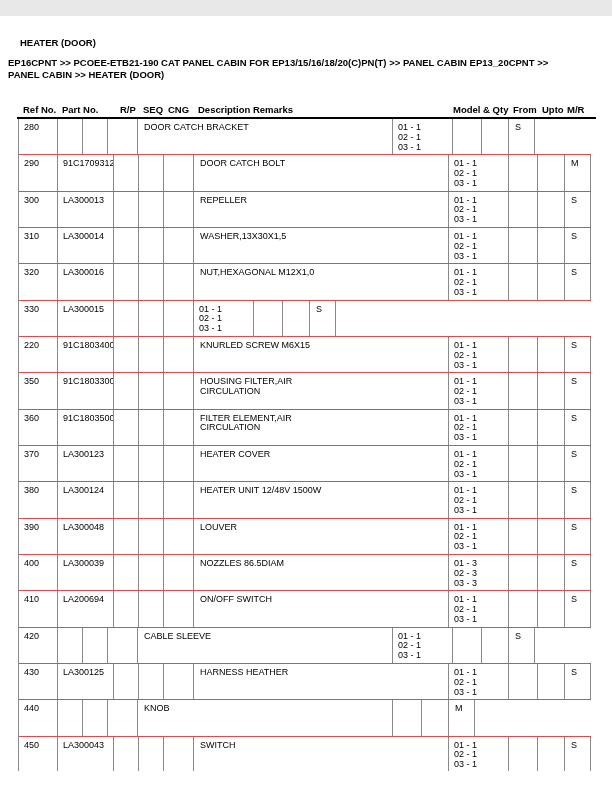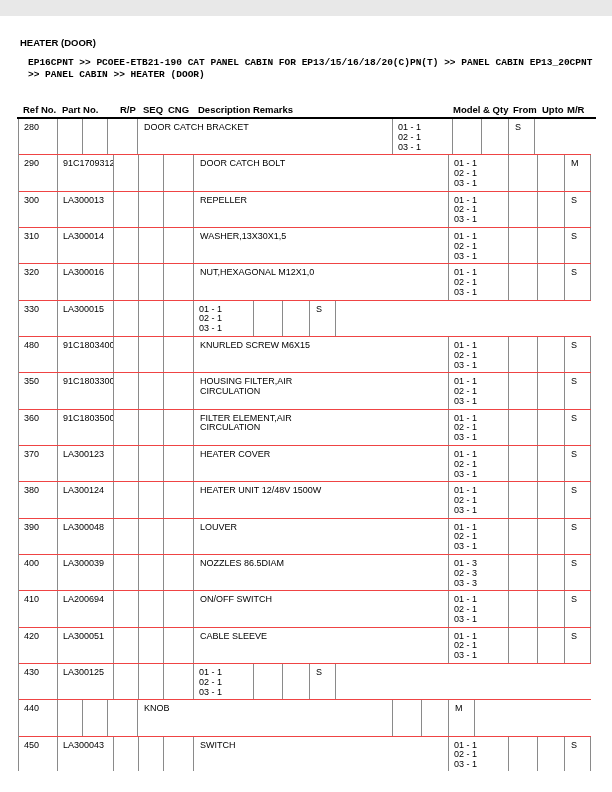--- a/index.html
+++ b/index.html
@@ -11,22 +11,22 @@
     font-family:"Liberation Sans", sans-serif;
     color:#000000;
     overflow:hidden;
     margin:16px auto;
   }
   .doc-title {
     position:absolute; left:20px; top:21px;
     font-size:9.5px; font-weight:bold; white-space:nowrap;
   }
   .breadcrumb {
-    position:absolute; left:28px; top:41px; width:570px;
-    font-size:9.5px; font-weight:bold; line-height:12px;font-family:Liberation Mono, monospace;
+    position:absolute; left:8px; top:41px; width:570px;
+    font-size:9.5px; font-weight:bold; line-height:12px;
   }
   .thead {
     position:absolute; left:18px; top:88px; width:572px;
     display:flex; font-size:9.5px; font-weight:bold;justify-content:space-between;
   }
   .th { white-space:nowrap; padding-left:5px; overflow:visible; }
   .th.c-rp { padding-left:7px; }
   .th.c-mr { padding-left:3px; }
   .thick-rule {
     position:absolute; left:17px; top:101px; width:579px; height:2px;
@@ -189,21 +189,21 @@
           <div class="line">01 - 1</div>
           <div class="line">02 - 1</div>
           <div class="line">03 - 1</div>
         </div>
     <div class="td c-from"></div>
     <div class="td c-upto"></div>
     <div class="td c-mr">S</div>
   </div>
 
   <div class="tr">
-    <div class="td c-ref">480</div>
+    <div class="td c-ref">220</div>
     <div class="td c-part">91C1803400</div>
     <div class="td c-rp"></div>
     <div class="td c-seq"></div>
     <div class="td c-cng"></div>
     <div class="td c-desc">
           <div class="line">KNURLED SCREW M6X15</div>
         </div>
     <div class="td c-qty">
           <div class="line">01 - 1</div>
           <div class="line">02 - 1</div>
@@ -344,21 +344,20 @@
           <div class="line">02 - 1</div>
           <div class="line">03 - 1</div>
         </div>
     <div class="td c-from"></div>
     <div class="td c-upto"></div>
     <div class="td c-mr">S</div>
   </div>
 
   <div class="tr">
     <div class="td c-ref">420</div>
-    <div class="td c-part">LA300051</div>
     <div class="td c-rp"></div>
     <div class="td c-seq"></div>
     <div class="td c-cng"></div>
     <div class="td c-desc">
           <div class="line">CABLE SLEEVE</div>
         </div>
     <div class="td c-qty">
           <div class="line">01 - 1</div>
           <div class="line">02 - 1</div>
           <div class="line">03 - 1</div>
@@ -367,20 +366,23 @@
     <div class="td c-upto"></div>
     <div class="td c-mr">S</div>
   </div>
 
   <div class="tr">
     <div class="td c-ref">430</div>
     <div class="td c-part">LA300125</div>
     <div class="td c-rp"></div>
     <div class="td c-seq"></div>
     <div class="td c-cng"></div>
+    <div class="td c-desc">
+          <div class="line">HARNESS HEATHER</div>
+        </div>
     <div class="td c-qty">
           <div class="line">01 - 1</div>
           <div class="line">02 - 1</div>
           <div class="line">03 - 1</div>
         </div>
     <div class="td c-from"></div>
     <div class="td c-upto"></div>
     <div class="td c-mr">S</div>
   </div>
 

